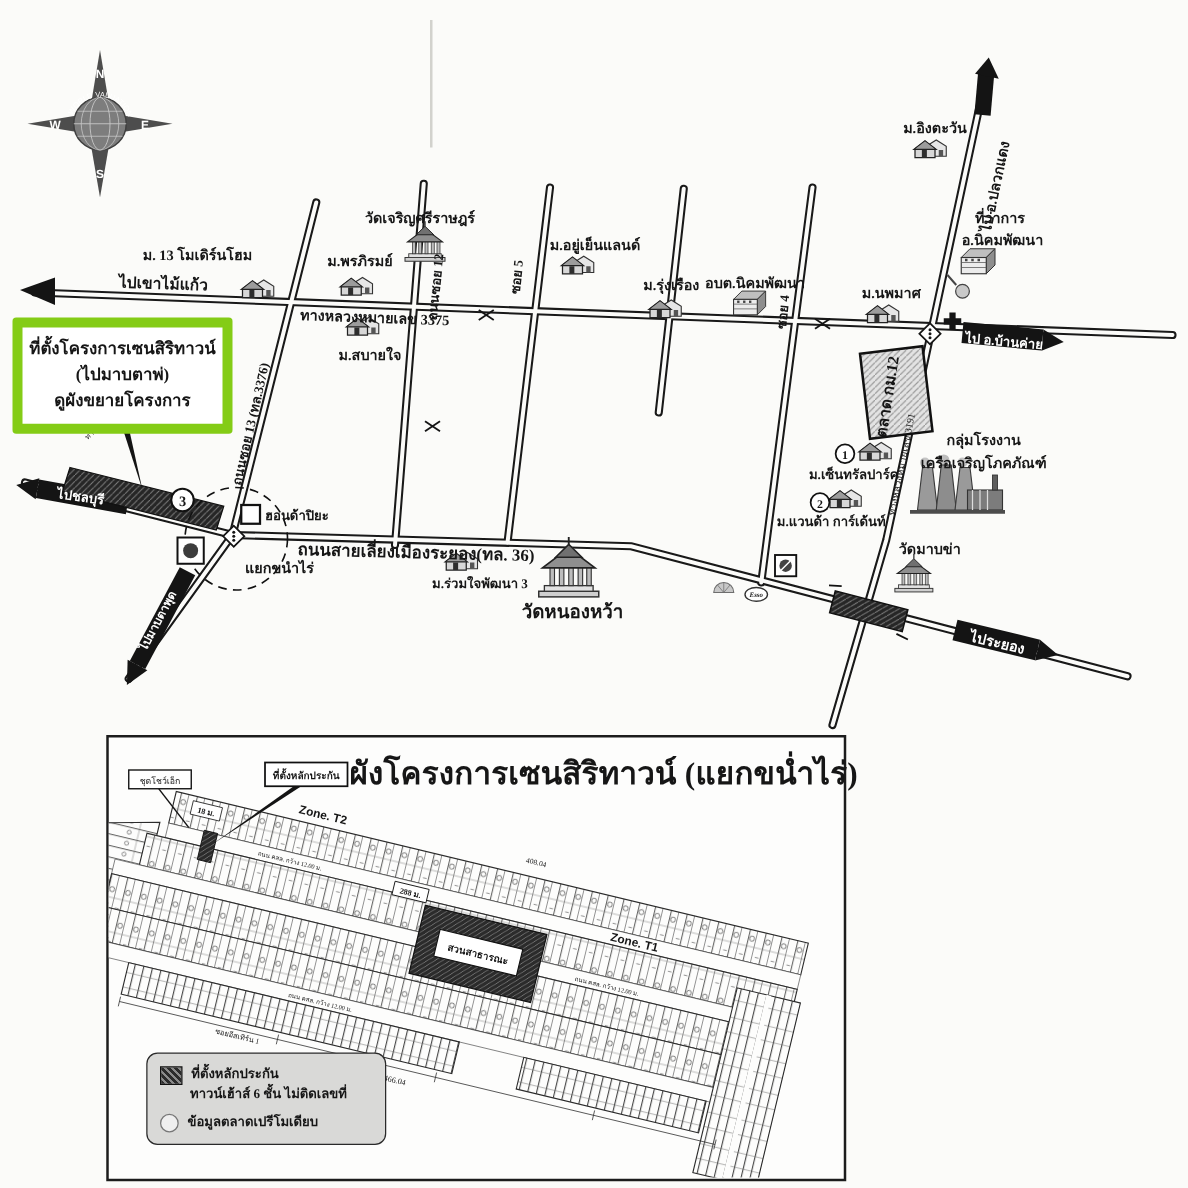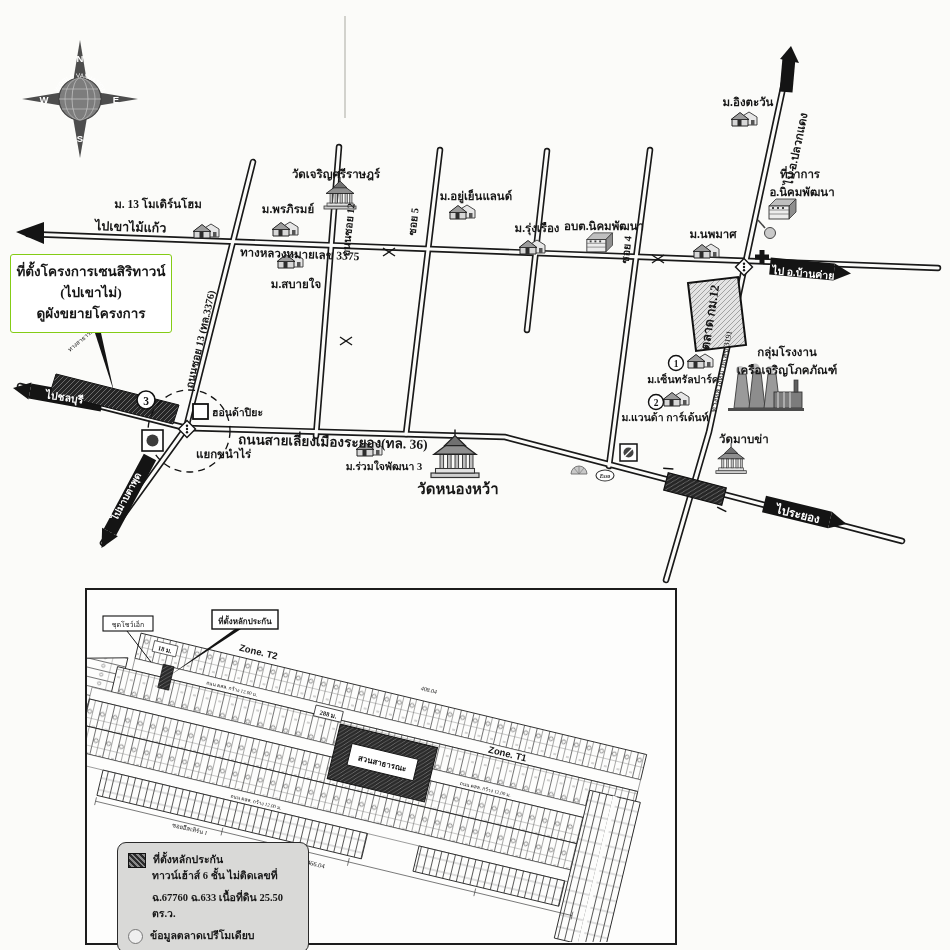--- a/index.html
+++ b/index.html
@@ -9,21 +9,21 @@
   svg text{font-family:"Liberation Serif","DejaVu Serif",serif;fill:#161616;}
   .sans{font-family:"Liberation Sans","DejaVu Sans",sans-serif;}
   .b{font-weight:700;}
   .w{fill:#ffffff;}
   .t6{font-size:6px;} .t7{font-size:7px;} .t8{font-size:8px;} .t9{font-size:9.5px;}
   .t10{font-size:10.5px;} .t11{font-size:11.5px;} .t12{font-size:12.5px;} .t13{font-size:13.5px;} .t14{font-size:15px;}
   .rd-o{fill:none;stroke:#191919;stroke-width:6.5;stroke-linecap:round;}
   .rd-i{fill:none;stroke:#fbfbf9;stroke-width:3.2;stroke-linecap:round;}
   .band{fill:none;stroke:#141414;}
   .fold{position:absolute;left:344px;top:16px;width:2px;height:102px;background:#d2d2cd;}
-  .callout{position:absolute;left:10px;top:254px;width:154px;background:#fff;border:1px solid #84cc16;
+  .callout{position:absolute;left:10px;top:254px;width:154px;background:#fff;border:8px solid #84cc16;
            border-radius:3px;text-align:center;padding:7px 3px;line-height:1.55;font-weight:700;
            font-size:13.5px;z-index:5;}
   .panel{position:absolute;left:85px;top:588px;width:592px;height:357px;border:2.5px solid #1c1c1c;
          background:#fdfdfc;box-sizing:border-box;}
   .panel-title{position:absolute;left:186px;top:8px;width:420px;text-align:center;font-size:25px;
                font-weight:700;letter-spacing:.2px;}
   .legend{position:absolute;left:30px;top:252px;width:192px;background:#d9d9d7;border:1.6px solid #2a2a2a;
           border-radius:9px;padding:9px 10px 8px 10px;font-size:10.5px;font-weight:700;line-height:1.55;
           box-sizing:border-box;}
   .leg-row{display:flex;align-items:center;gap:7px;}
@@ -274,25 +274,26 @@
     <text x="665" y="421" text-anchor="middle" class="t10 b">ม.แวนด้า การ์เด้นท์</text>
     <text x="719" y="443" class="t11 b">วัดมาบข่า</text>
     <text x="384" y="470" text-anchor="middle" class="t10 b">ม.ร่วมใจพัฒนา 3</text>
     <text x="458" y="494" text-anchor="middle" class="t14 b">วัดหนองหว้า</text>
     <text x="212" y="416" class="t10 b">ฮอนด้าปิยะ</text>
     <text x="196" y="458" class="t11 b">แยกขนำไร่</text>
   </svg>
 
   <div class="callout">
     <div>ที่ตั้งโครงการเซนสิริทาวน์</div>
-    <div>(ไปเขาไม่)</div>
+    <div>(ไปมาบตาพ่)</div>
     <div>ดูผังขยายโครงการ</div>
   </div>
 
   <div class="panel">
+    <div class="panel-title">ผังโครงการเซนสิริทาวน์ (แยกขน่ำไร่)</div>
 
     <svg style="position:absolute;left:0;top:0;" width="587" height="352" viewBox="0 0 587 352">
       <defs>
         <pattern id="lotsH" width="13" height="27" patternUnits="userSpaceOnUse">
           <rect width="13" height="27" fill="#fdfdfc"></rect>
           <line x1="0.5" y1="0" x2="0.5" y2="27" stroke="#3a3a3a" stroke-width=".7"></line>
           <line x1="6.5" y1="0" x2="6.5" y2="27" stroke="#555" stroke-width=".5"></line>
           <line x1="0" y1="13.5" x2="13" y2="13.5" stroke="#777" stroke-width=".4"></line>
           <circle cx="3.4" cy="7" r="2" fill="none" stroke="#4a4a4a" stroke-width=".6"></circle>
           <line x1="9" y1="21" x2="12" y2="21" stroke="#555" stroke-width=".5"></line>
@@ -368,21 +369,20 @@
       <text x="41" y="37" text-anchor="middle" class="t7">ชุดโชว์เอ็ก</text>
       <line x1="40" y1="41" x2="64" y2="72" stroke="#141414" stroke-width="1"></line>
     </svg>
 
     <div class="legend">
       <div class="leg-row">
         <span class="sw-hatch"></span>
         <span>ที่ตั้งหลักประกัน</span>
       </div>
       <div class="leg-ind">ทาวน์เฮ้าส์ 6 ชั้น ไม่ติดเลขที่</div>
-      <div class="leg-ind" style="margin-top:5px">ฉ.67760 ฉ.633 เนื้อที่ดิน 25.50 ตร.ว.</div>
       <div class="leg-row" style="margin-top:6px">
         <span class="sw-circle"></span>
         <span>ข้อมูลตลาดเปรีโมเดียบ</span>
       </div>
     </div>
   </div>
 
 </div>
 
 </body></html>

